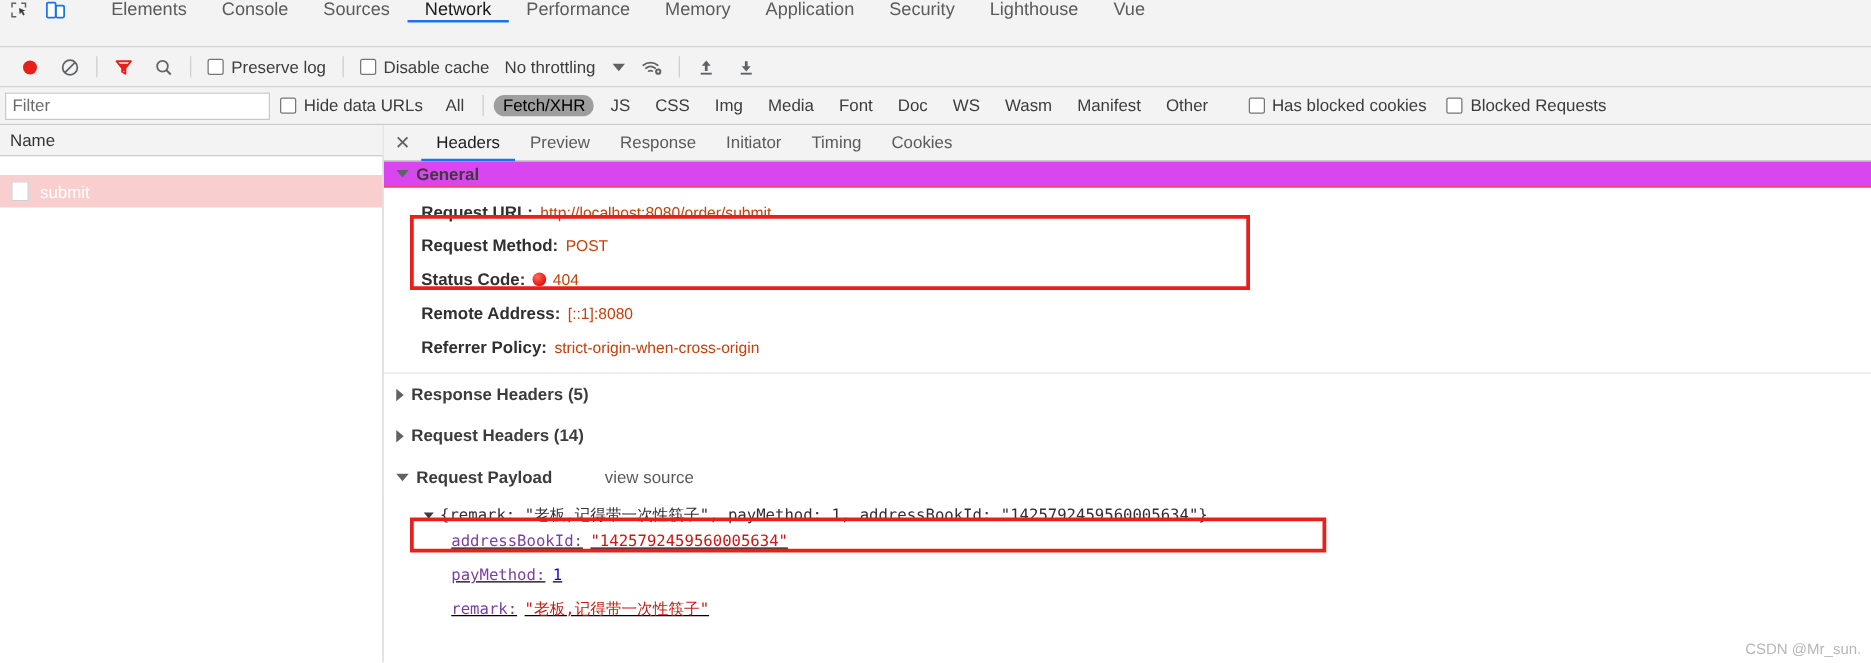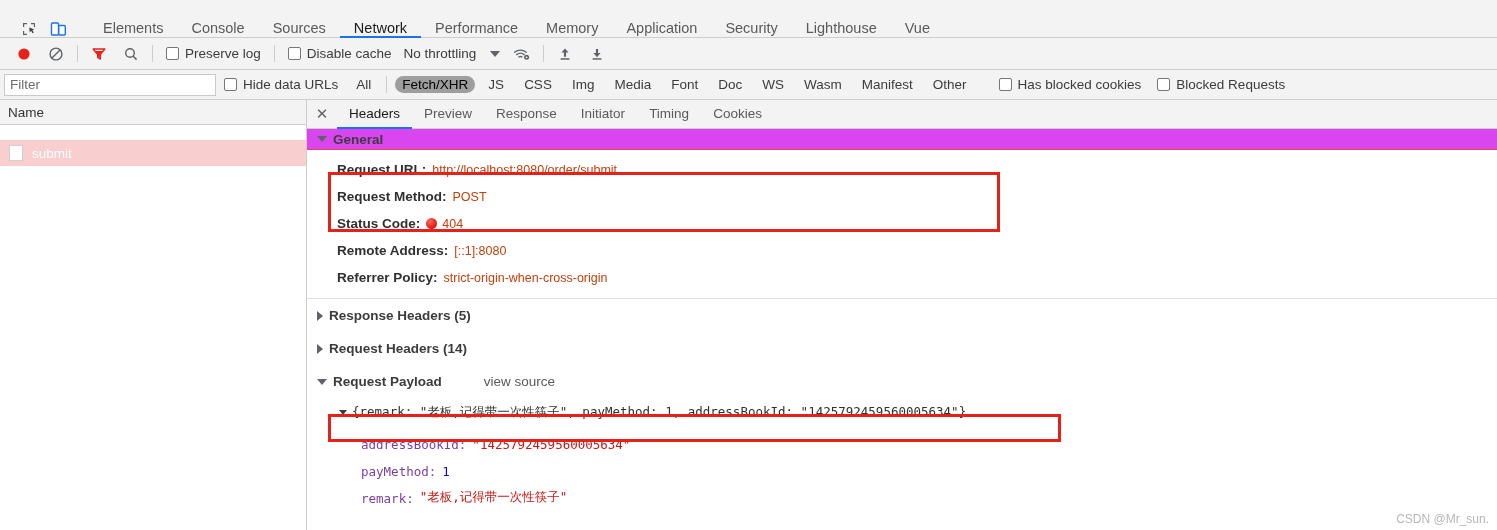--- a/index.html
+++ b/index.html
@@ -14,24 +14,24 @@
   .devtools {
     width: 1497px; height: 530px;
     display: flex; flex-direction: column;
     background: #ffffff;
     position: relative;
   }
 
   
   .tabbar {
     height: 38px; min-height: 38px;
-    display: flex; align-items: flex-end;
+    display: flex; align-items: flex-start;
     background: #f3f3f3;
     border-bottom: 1px solid #cdcdcd;
-    padding-left: 14px;
+    padding-left: 0;
   }
   .tb-icon {
     width: 30px; display: flex; align-items: center; justify-content: center;
     cursor: pointer;
   }
   .tb-sep {
     width: 1px; background: #cdcdcd; margin: 8px 6px 8px 8px;
   }
   .tab {
     display: flex; align-items: center;
@@ -167,23 +167,24 @@
   .dot-red {
     width: 11px; height: 11px; border-radius: 50%;
     background: radial-gradient(circle at 35% 30%, #ff6b5e 0%, #e8271a 55%, #b31208 100%);
     display: inline-block; margin: 0 5px 0 6px; flex: none;
   }
 
   .divider-line { height: 1px; background: #e0e0e0; margin: 3px 0 0 0; }
 
   .payload-rows { padding: 4px 0 0 54px; }
   .prow {
-    min-height: 27px; display: flex; align-items: flex-end;
+    min-height: 27px; display: flex; align-items: flex-start;
     font-family: "DejaVu Sans Mono", "Liberation Mono", monospace;
     font-size: 12.5px;
+    text-decoration: underline;
   }
   .pk { color: #7b3fa0; }
   .pv-str { color: #c41a16; }
   .pv-num { color: #1c00cf; }
 
   .payload-obj-line {
     display: flex; align-items: center; gap: 5px;
     font-family: "DejaVu Sans Mono", "Liberation Mono", monospace;
     font-size: 12.5px; color: #303030;
     padding-left: 4px; white-space: nowrap;

